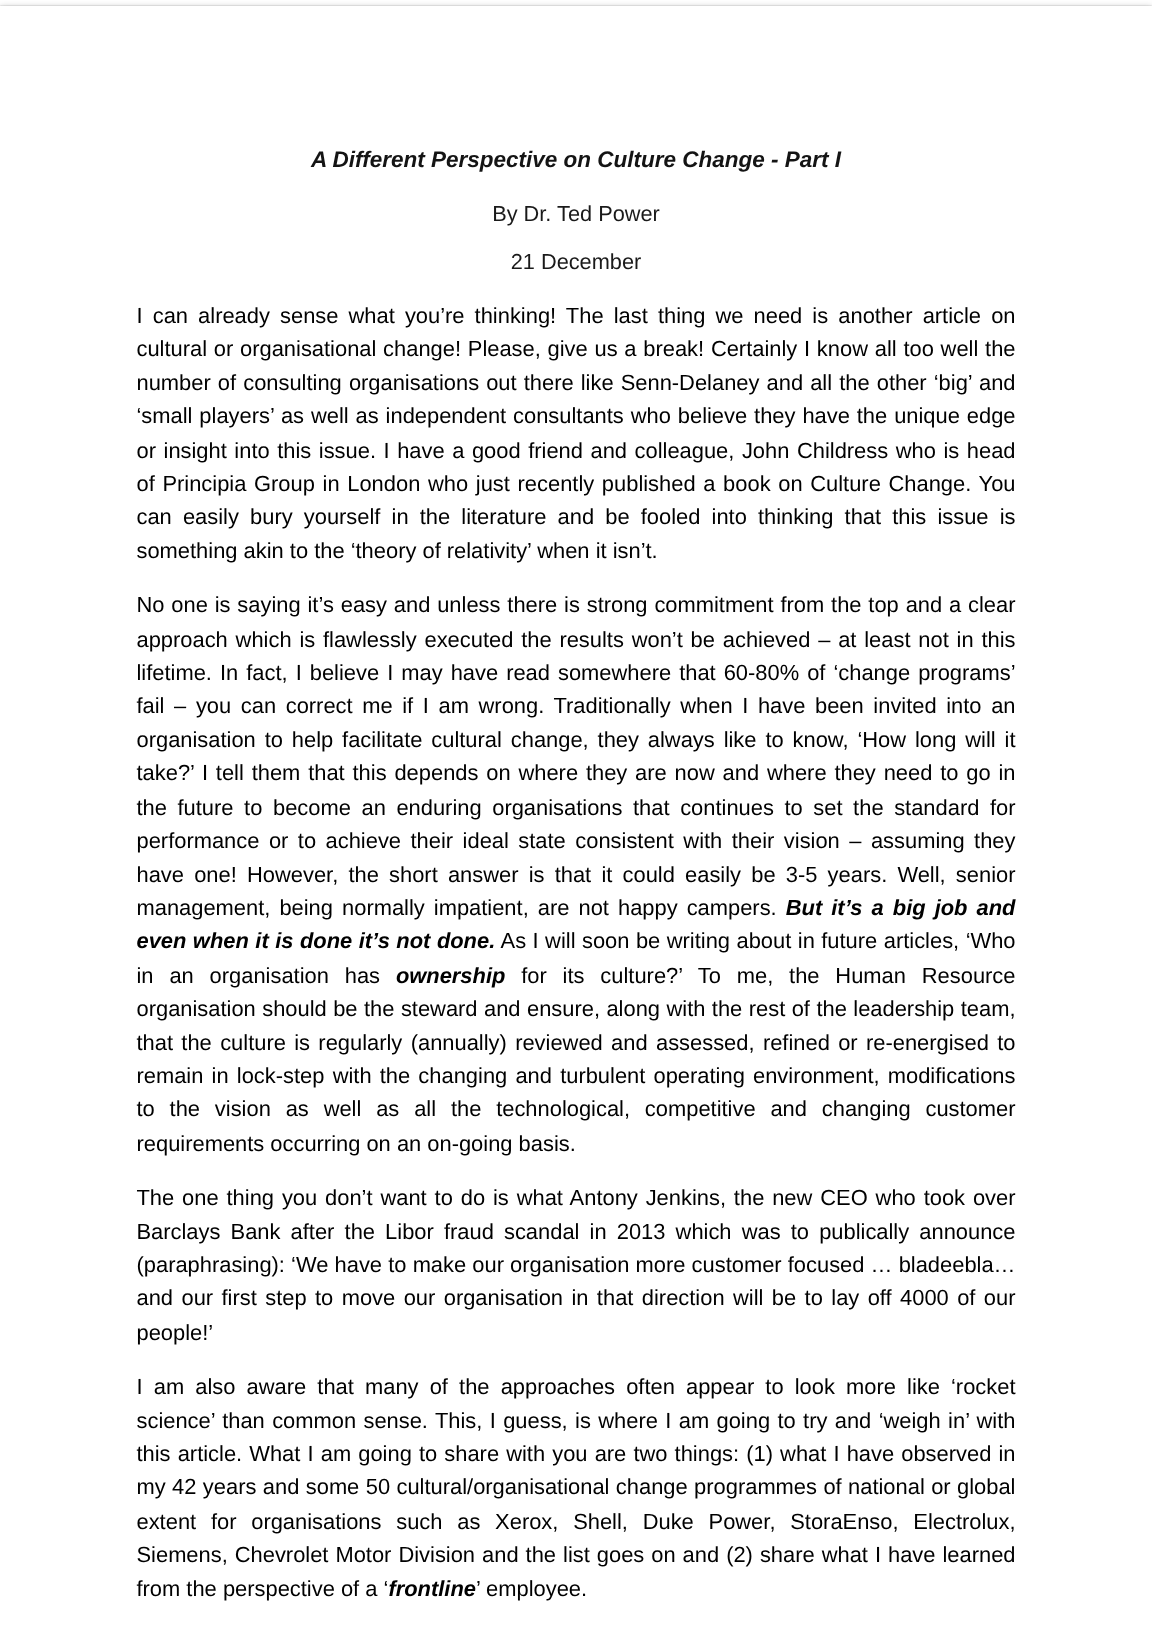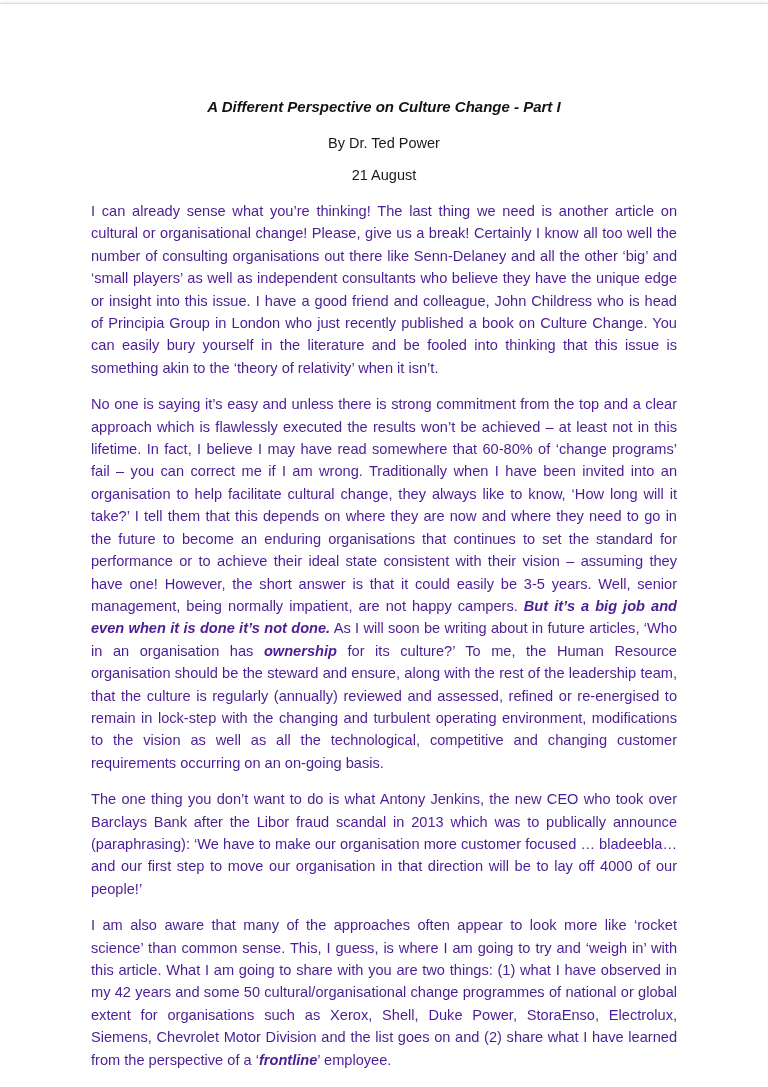--- a/index.html
+++ b/index.html
@@ -36,34 +36,34 @@
   .doc-date {
     font-size: 14.5px;
     text-align: center;
     margin: 0 0 17px 0;
   }
   .doc-body .body-par {
     font-size: 14.6px;
     line-height: 22.4px;
     text-align: justify;
     margin: 0 0 14px 0;
-    color: #4c1d95;
+    color: #000000;
   }
   .doc-body .body-par span.bi {
     font-weight: bold;
     font-style: italic;
   }
 </style>
 </head>
 <body>
 
 <div class="page">
   <h1 class="doc-title">A Different Perspective on Culture Change - Part I</h1>
   <p class="doc-byline">By Dr. Ted Power</p>
-  <p class="doc-date">21 August</p>
+  <p class="doc-date">21 December</p>
   <div class="doc-body" id="doc-body">
       <p class="body-par"><span>I can already sense what you’re thinking! The last thing we need is another article on cultural or organisational change! Please, give us a break! Certainly I know all too well the number of consulting organisations out there like Senn-Delaney and all the other ‘big’ and ‘small players’ as well as independent consultants who believe they have the unique edge or insight into this issue.  I have a good friend and colleague, John Childress who is head of Principia Group in London who just recently published a book on Culture Change. You can easily bury yourself in the literature and be fooled into thinking that this issue is something akin to the ‘theory of relativity’ when it isn’t.</span></p>
       <p class="body-par"><span>No one is saying it’s easy and unless there is strong commitment from the top and a clear approach which is flawlessly executed the results won’t be achieved – at least not in this lifetime.  In fact, I believe I may have read somewhere that 60-80% of ‘change programs’ fail – you can correct me if I am wrong.  Traditionally when I have been invited into an organisation to help facilitate cultural change, they always like to know, ‘How long will it take?’ I tell them that this depends on where they are now and where they need to go in the future to become an enduring organisations that continues to set the standard for performance or to achieve their ideal state consistent with their vision – assuming they have one! However, the short answer is that it could easily be 3-5 years.  Well, senior management, being normally impatient, are not happy campers.  </span><span class="bi">But it’s a big job and even when it is done it’s not done.</span><span>  As I will soon be writing about in future articles, ‘Who in an organisation has </span><span class="bi">ownership</span><span> for its culture?’ To me, the Human Resource organisation should be the steward and ensure, along with the rest of the leadership team, that the culture is regularly (annually) reviewed and assessed, refined or re-energised to remain in lock-step with the changing and turbulent operating environment, modifications to the vision as well as all the technological, competitive and changing customer requirements occurring on an on-going basis.</span></p>
       <p class="body-par"><span>The one thing you don’t want to do is what Antony Jenkins, the new CEO who took over Barclays Bank after the Libor fraud scandal in 2013 which was to publically announce (paraphrasing): ‘We have to make our organisation more customer focused … bladeebla… and our first step to move our organisation in that direction will be to lay off 4000 of our people!’</span></p>
       <p class="body-par"><span>I am also aware that many of the approaches often appear to look more like ‘rocket science’ than common sense.  This, I guess, is where I am going to try and ‘weigh in’ with this article.  What I am going to share with you are two things: (1) what I have observed in my 42 years and some 50 cultural/organisational change programmes of national or global extent for organisations such as Xerox, Shell, Duke Power, StoraEnso, Electrolux, Siemens, Chevrolet Motor Division and the list goes on and (2) share what I have learned from the perspective of a ‘</span><span class="bi">frontline</span><span>’ employee.</span></p>
       <p class="body-par"><span>I won’t go into all the details in this article, but hopefully provide you with enough to give you some helpful insights based on my experience. These may be totally different than those of you reading this article.  That’s fine and in fact that’s great as it leads to refreshing dialogue.  Let’s face it, culture change, in my opinion, is more of an art than an science.</span></p>
     </div>
 </div>
 
 </body></html>

